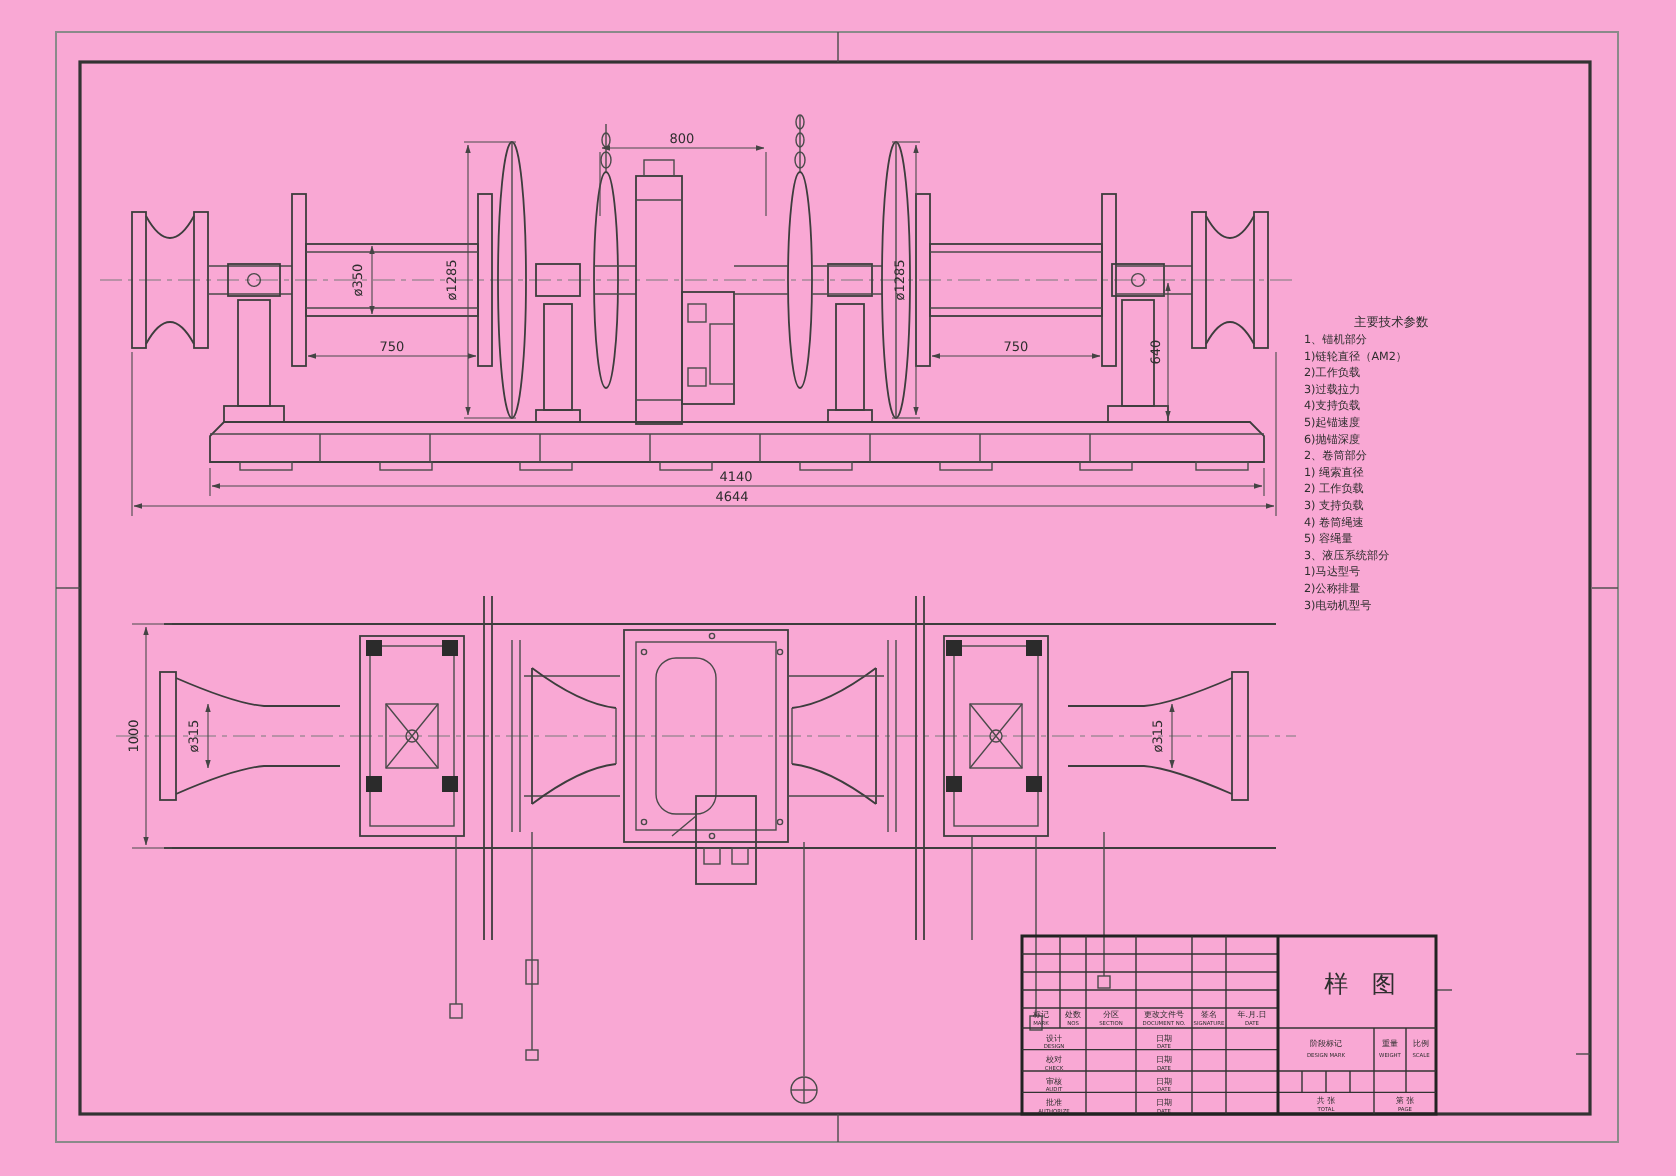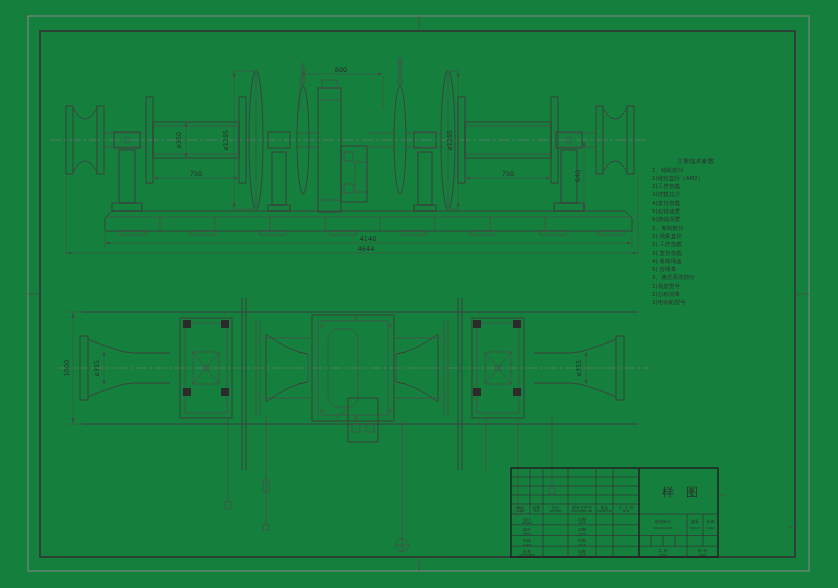--- a/index.html
+++ b/index.html
@@ -1,16 +1,16 @@
 <!DOCTYPE html>
 <html><head>
 <meta charset="utf-8">
 <style>
   html,body { margin:0; padding:0; background:#e8e8e8; }
-  .page { position:relative; width:838px; height:588px; background:#15803d; overflow:hidden;
+  .page { position:relative; width:838px; height:588px; background:#f9a8d4; overflow:hidden;
           font-family:"DejaVu Sans", sans-serif;text-align:center; }
   svg { position:absolute; left:0; top:0; }
   svg text { fill:#2e2e2e; font-family:"DejaVu Sans", sans-serif; }
   .dim   { font-size:6.5px; }
   .tp    { font-size:5.6px; }
   .tph   { font-size:6.2px; }
   .tbcn  { font-size:4px; }
   .tben  { font-size:2.7px; }
   .tbtitle { font-size:12px; letter-spacing:4px; }
   .geo  { stroke:#3d3d3d; stroke-width:0.9; fill:none; }

